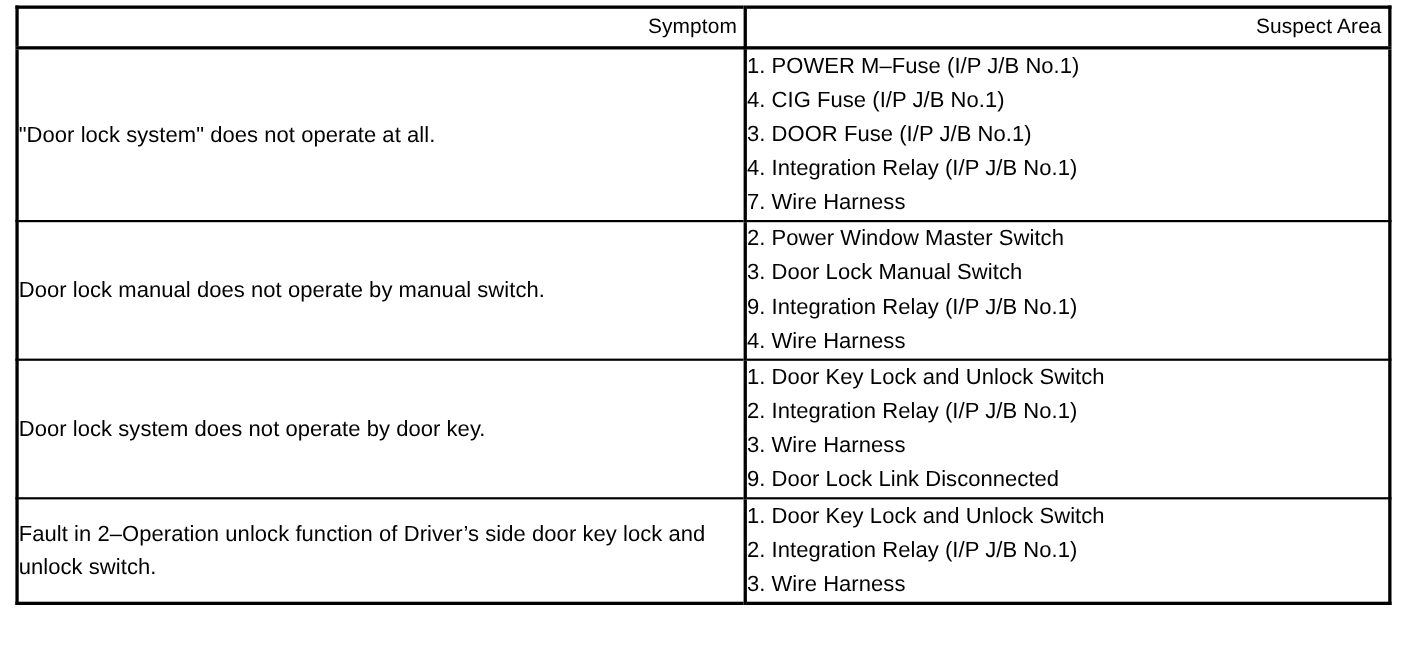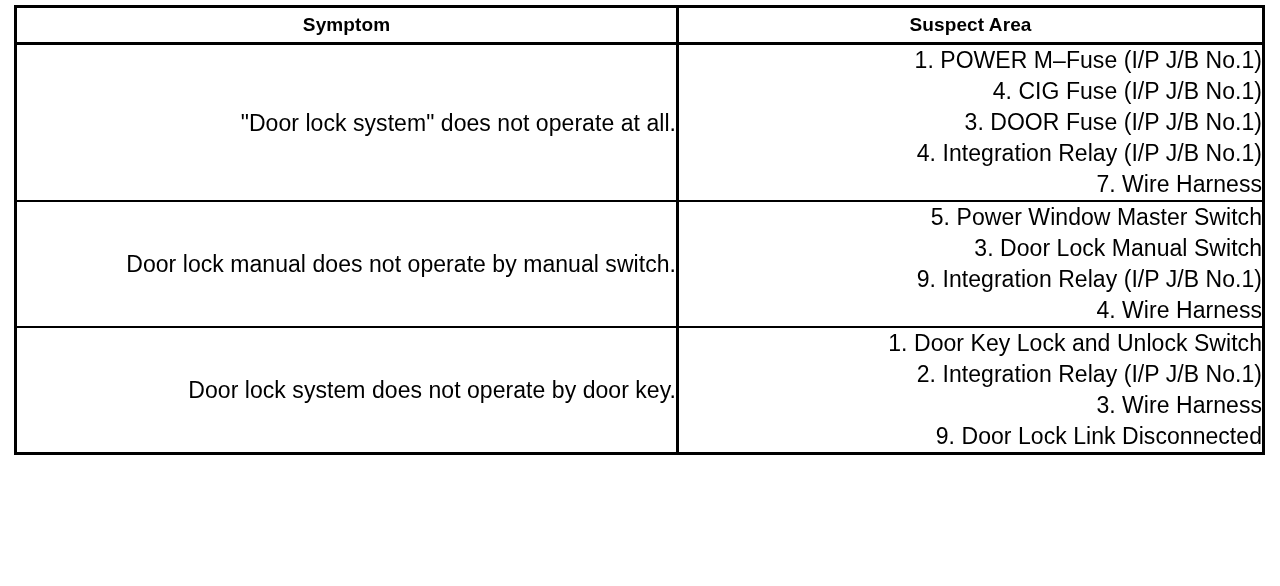--- a/index.html
+++ b/index.html
@@ -35,39 +35,38 @@
     background: #ffffff;
   }
 
   .trouble-table col.col-symptom { width: 662px; }  
   .trouble-table col.col-suspect { width: 586px; }  
 
   
   .trouble-table thead th {
     border-bottom: 3px solid #000000;
     border-right: 3px solid #000000;
-    text-align: center;
+    text-align: right;
     vertical-align: middle;
-    font-weight: bold;
+    font-weight: normal;
     font-size: 19px;
     line-height: 1.1;
     height: 34px;
     padding: 0 6px;
     letter-spacing: 0.1px;
   }
   .trouble-table thead th:last-child { border-right: none; }
 
   
   .trouble-table tbody td {
     border-top: 2px solid #000000;
     border-right: 3px solid #000000;
     padding: 0;
     vertical-align: middle;
-    font-size: 23px;
-    text-align: right;
+    font-size: 20px;
   }
   .trouble-table tbody td:last-child { border-right: none; }
   .trouble-table tbody tr:first-child td { border-top: none; }
 
   .symptom-cell {
     padding: 6px 14px 6px 17px;
     vertical-align: middle;
   }
   .symptom-text {
     line-height: 30px;
@@ -123,21 +122,21 @@
           </ul>
         </td>
       </tr>
 
       <tr>
         <td class="symptom-cell">
           <div class="symptom-text">Door lock manual does not operate by manual switch.</div>
         </td>
         <td class="suspect-cell">
           <ul class="suspect-list">
-            <li>5. Power Window Master Switch</li>
+            <li>2. Power Window Master Switch</li>
             <li>3. Door Lock Manual Switch</li>
             <li>9. Integration Relay (I/P J/B No.1)</li>
             <li>4. Wire Harness</li>
           </ul>
         </td>
       </tr>
 
       <tr>
         <td class="symptom-cell">
           <div class="symptom-text">Door lock system does not operate by door key.</div>
@@ -145,17 +144,29 @@
         <td class="suspect-cell">
           <ul class="suspect-list">
             <li>1. Door Key Lock and Unlock Switch</li>
             <li>2. Integration Relay (I/P J/B No.1)</li>
             <li>3. Wire Harness</li>
             <li>9. Door Lock Link Disconnected</li>
           </ul>
         </td>
       </tr>
 
+      <tr>
+        <td class="symptom-cell">
+          <div class="symptom-text">Fault in 2–Operation unlock function of Driver’s side door key lock and unlock switch.</div>
+        </td>
+        <td class="suspect-cell">
+          <ul class="suspect-list">
+            <li>1. Door Key Lock and Unlock Switch</li>
+            <li>2. Integration Relay (I/P J/B No.1)</li>
+            <li>3. Wire Harness</li>
+          </ul>
+        </td>
+      </tr>
 
     </tbody>
   </table>
 
 </div>
 
 </body></html>

